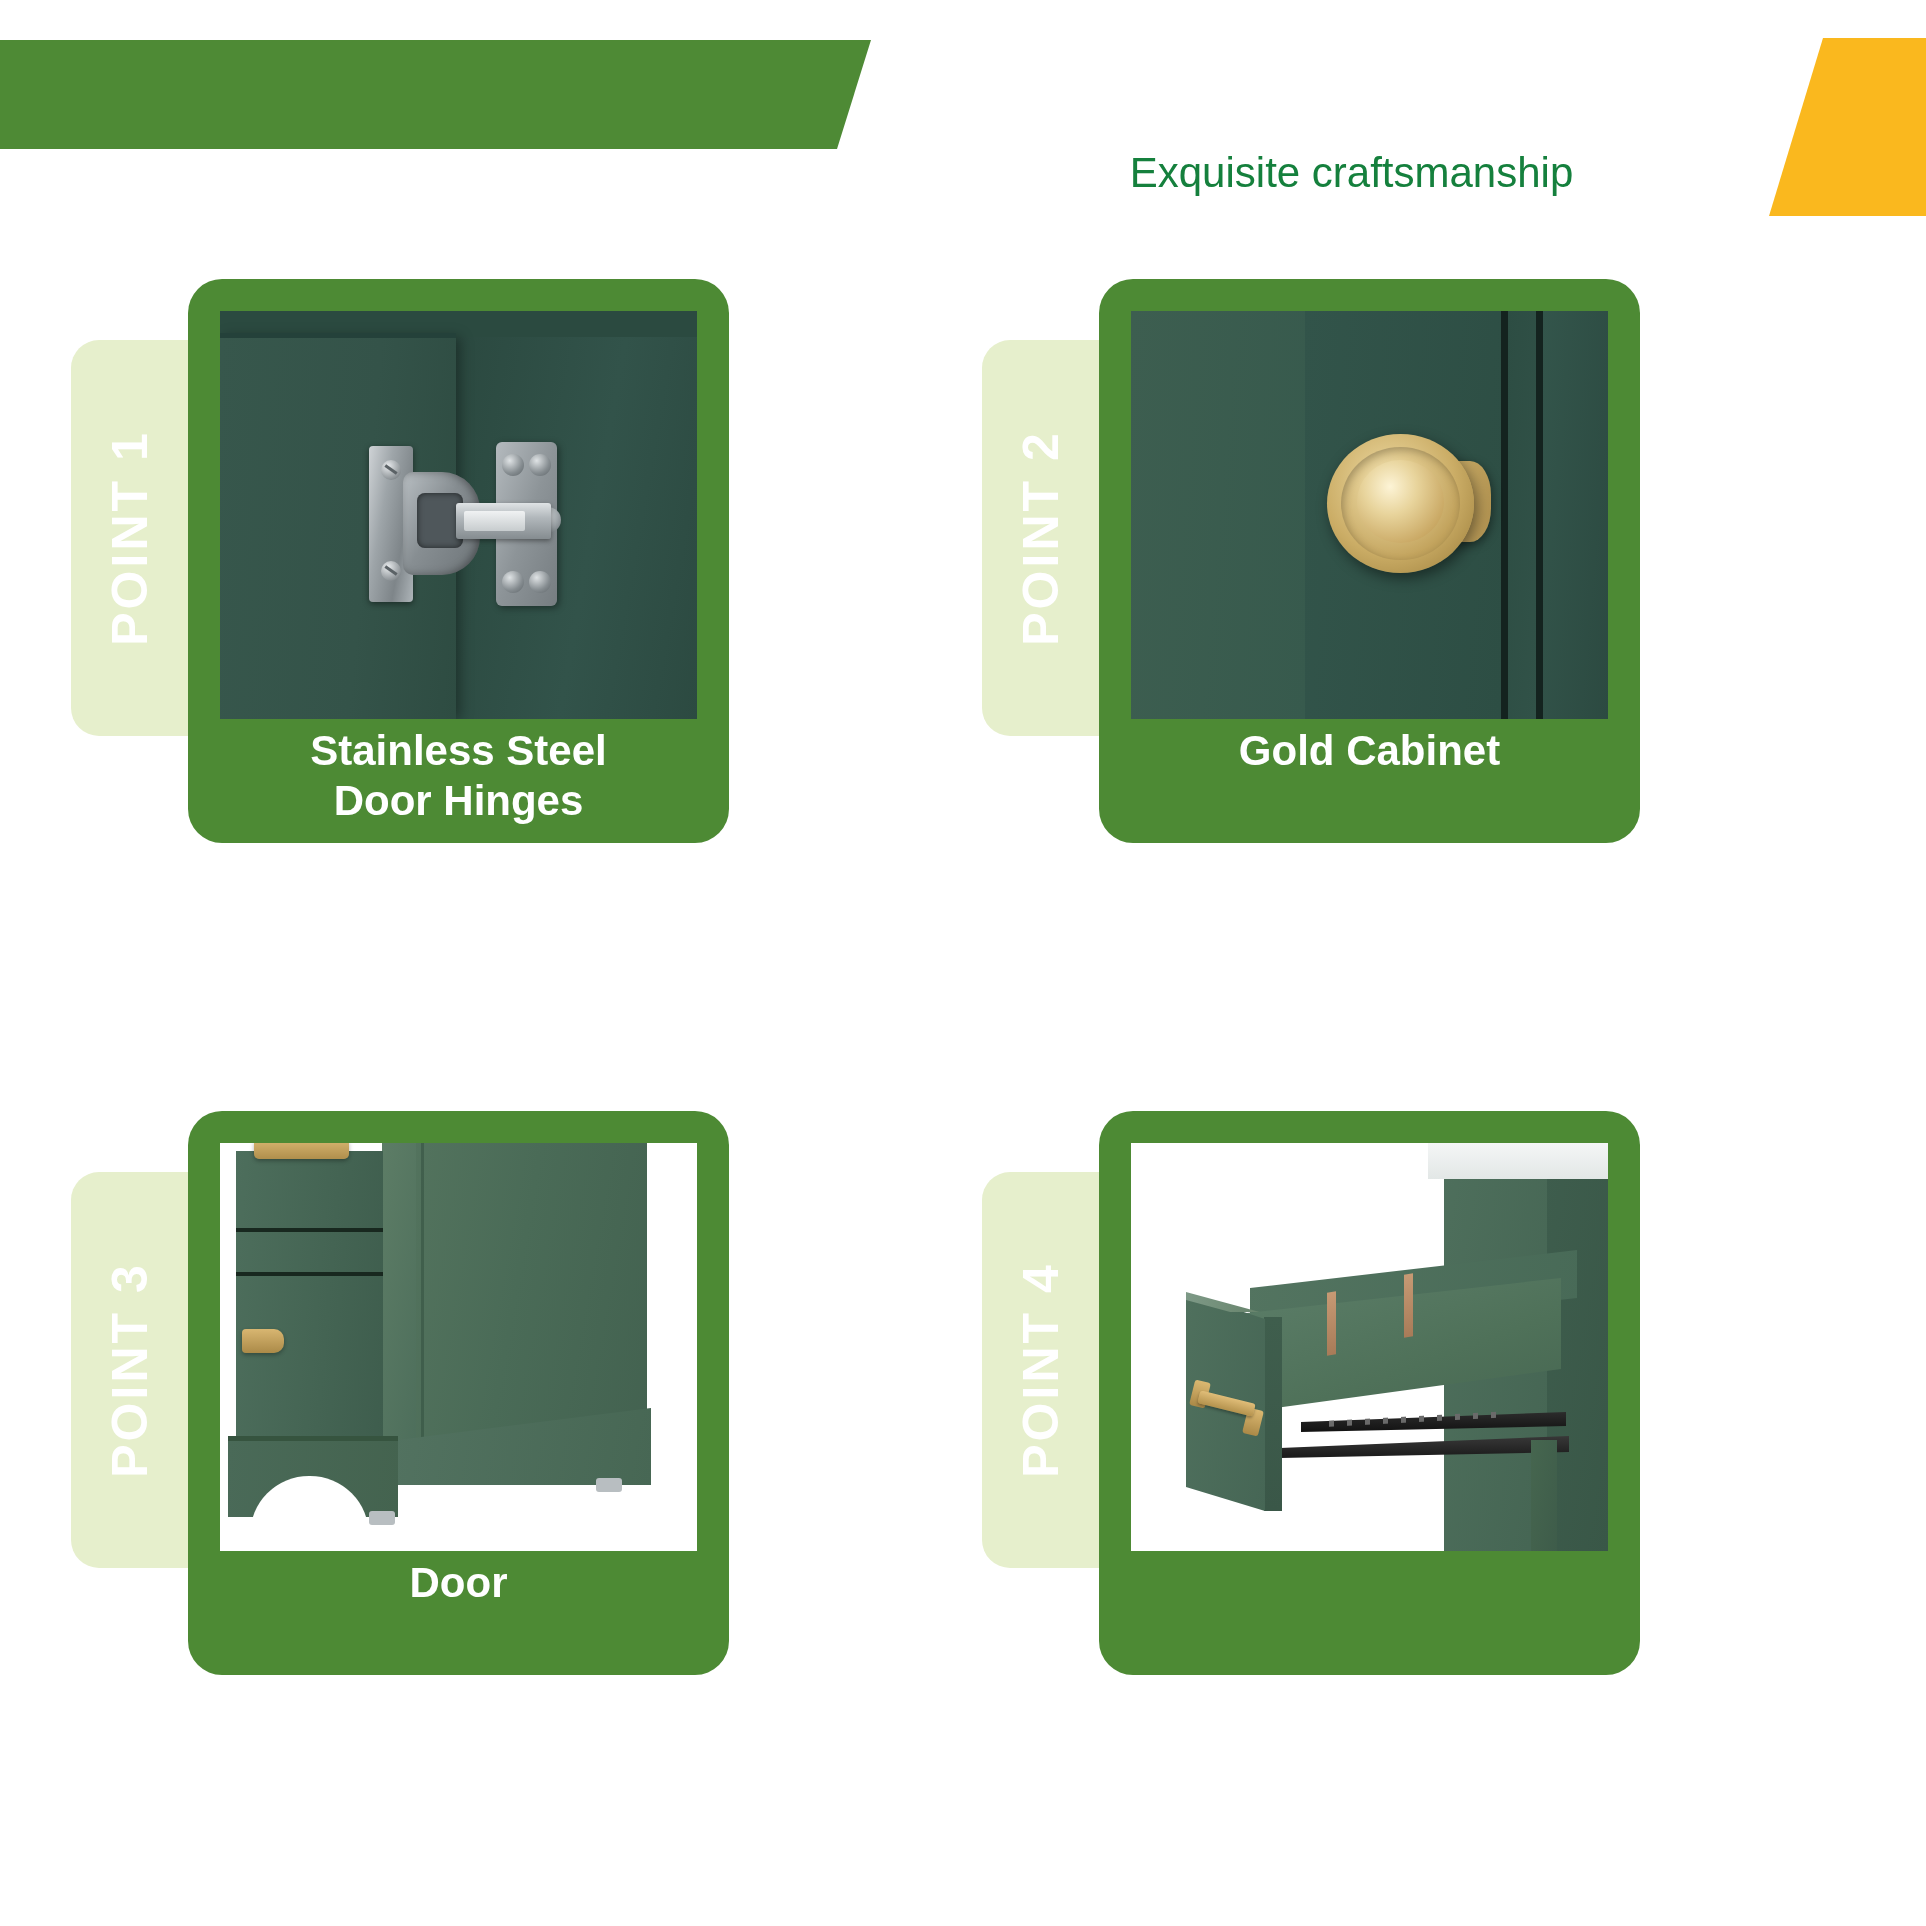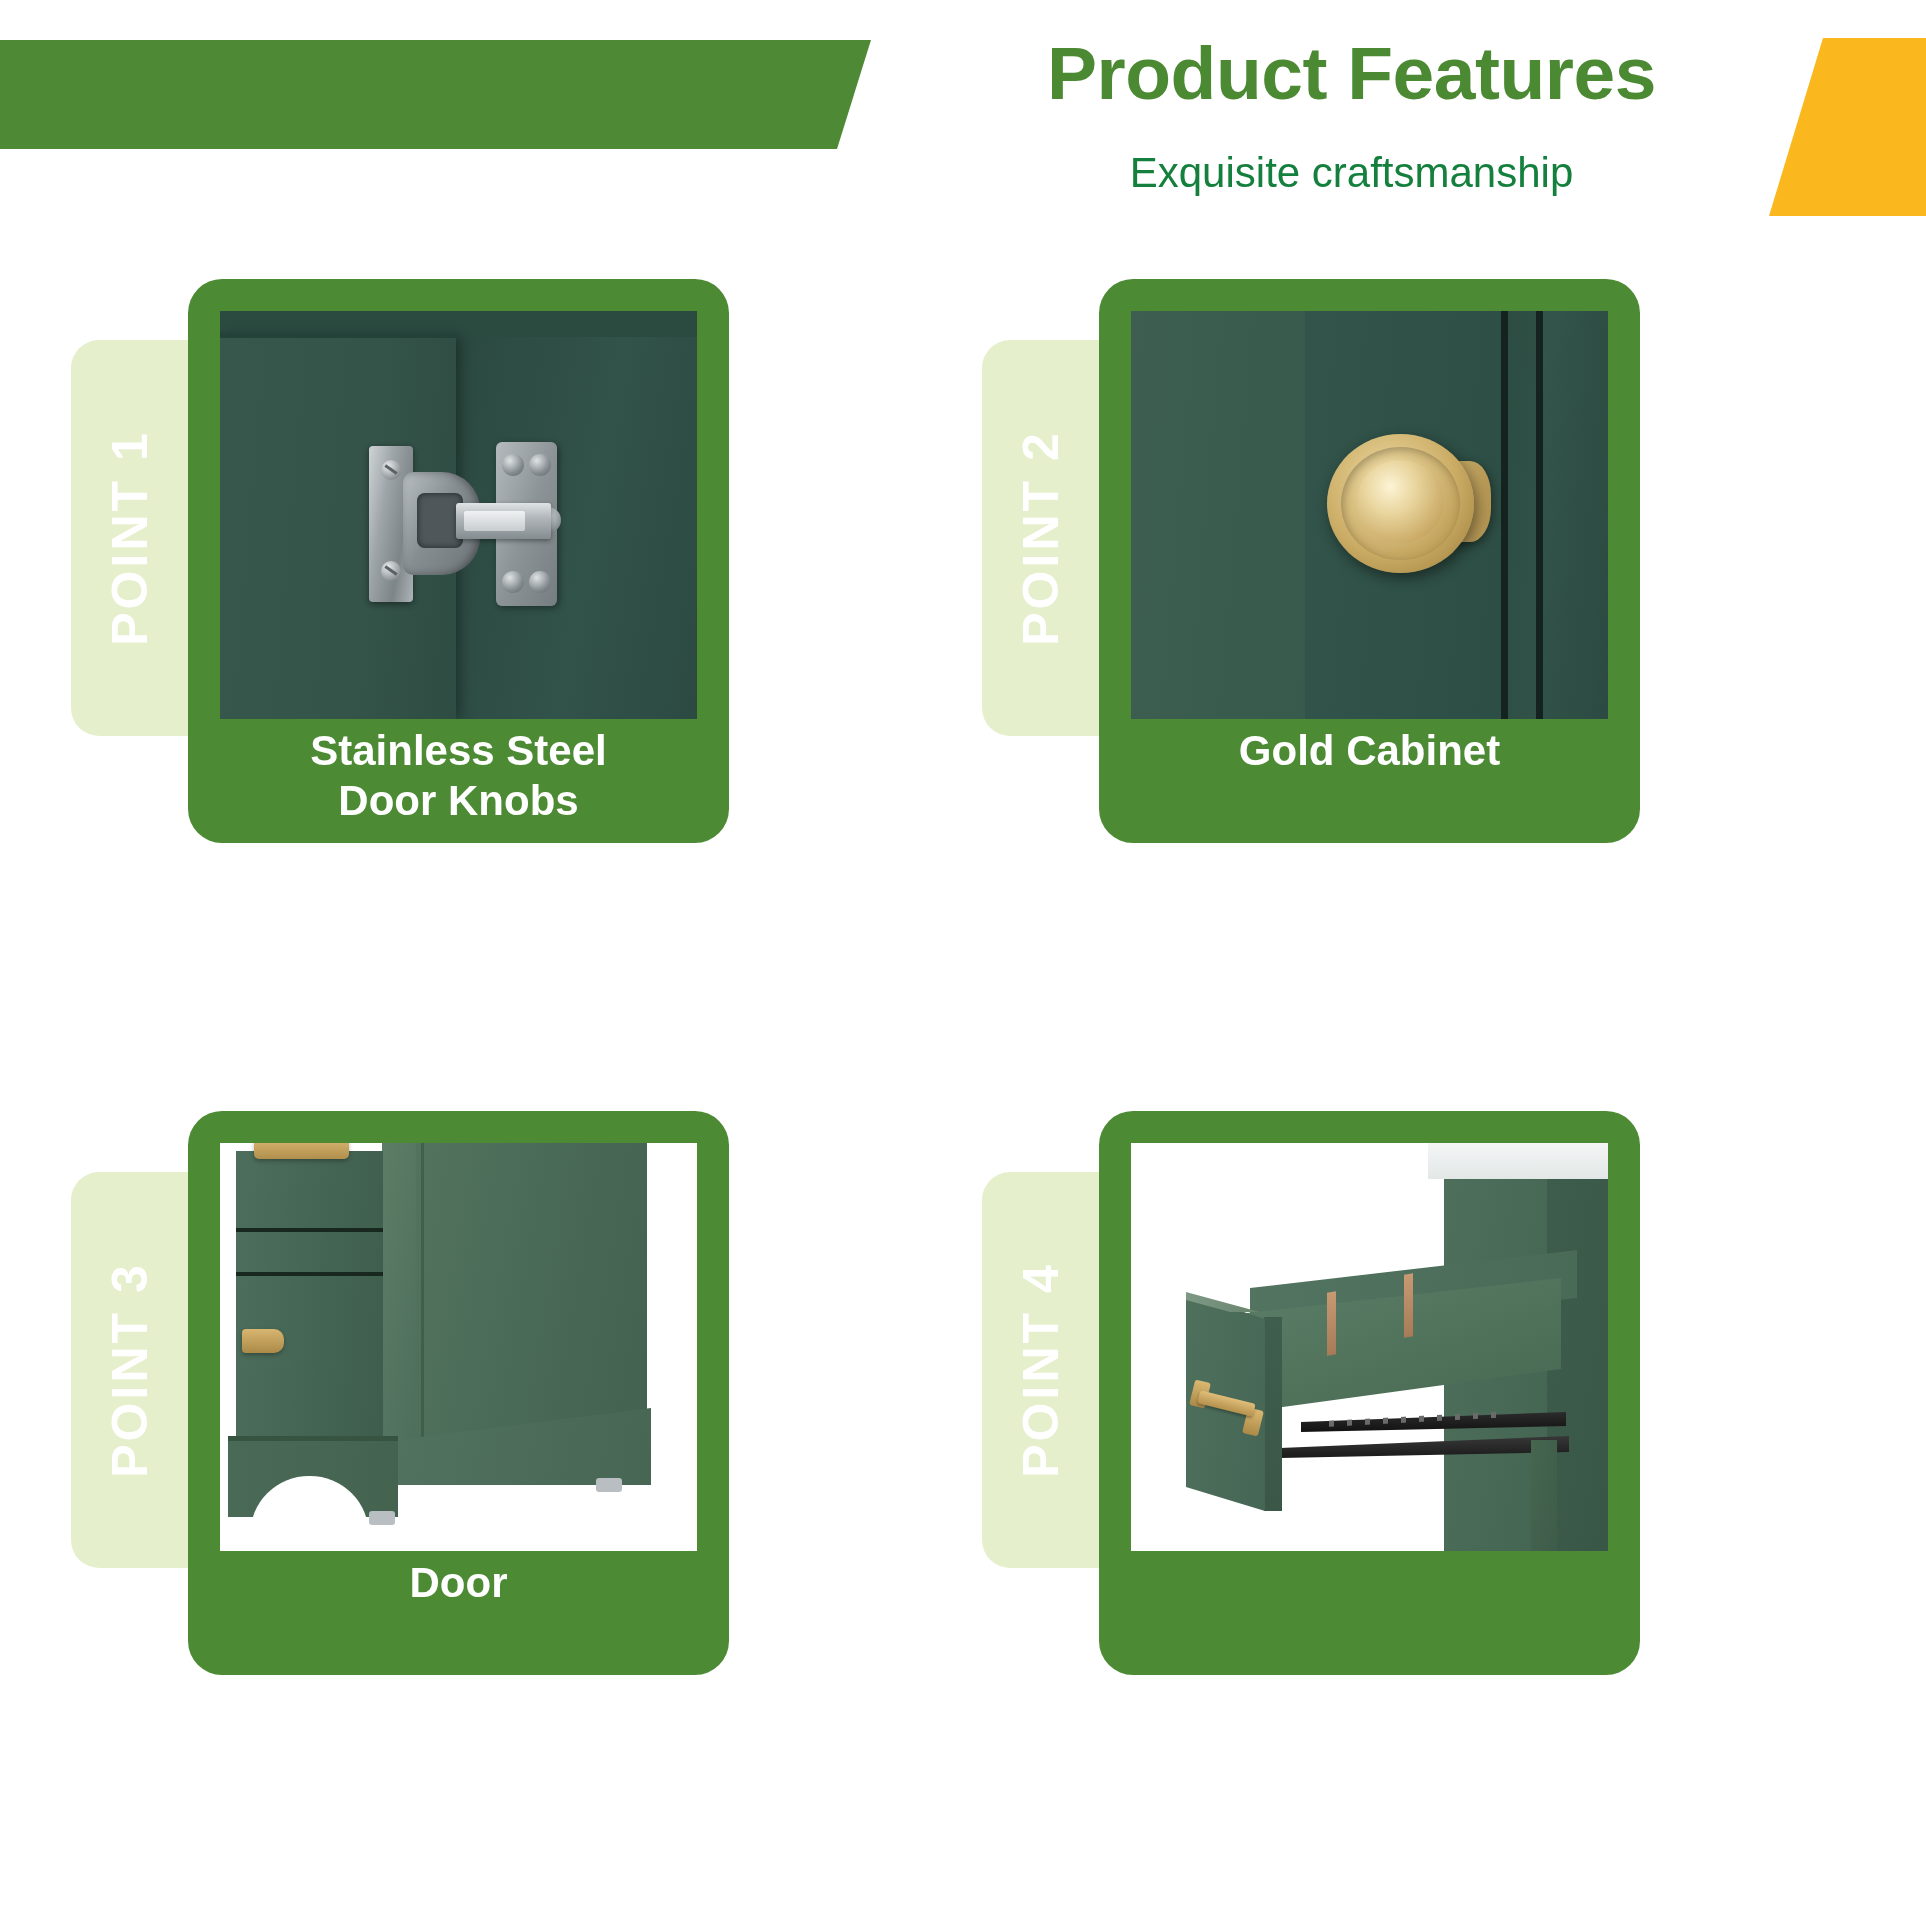--- a/index.html
+++ b/index.html
@@ -315,21 +315,20 @@
     position:absolute;left:400px;top:297px;width:26px;height:111px;
     background:linear-gradient(100deg,#46664f,#3e5c4a);
   }
 </style>
 </head>
 <body>
 
 <div class="header">
   <div class="header-banner"></div>
   <div class="header-yellow"></div>
-  <div class="header-title">Product Features</div>
   <div class="header-sub">Exquisite craftsmanship</div>
 </div>
 
 <div class="grid">
 
   <div class="cell c1">
     <div class="point-badge">
       <span class="ptxt">POINT 1</span>
     </div>
     <div class="card">
@@ -351,21 +350,21 @@
           <div class="mh m3"></div>
           <div class="mh m4"></div>
           <div class="slot"></div>
           <div class="bolt"></div>
           <div class="arm"></div>
           <div class="armbar"></div>
         </div>
       </div>
       <div class="card-caption">
         <div>Stainless Steel</div>
-        <div>Door Knobs</div>
+        <div>Door Hinges</div>
       </div>
     </div>
   </div>
 
   <div class="cell c2">
     <div class="point-badge">
       <span class="ptxt">POINT 2</span>
     </div>
     <div class="card">
       <div class="card-photo ph2">

